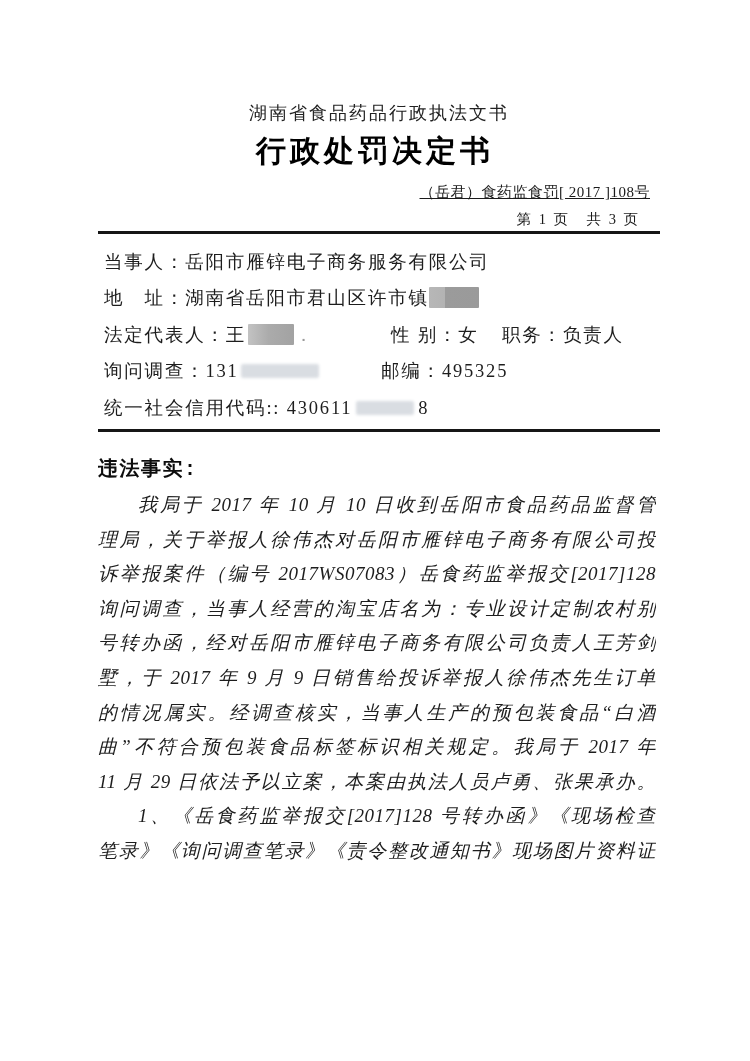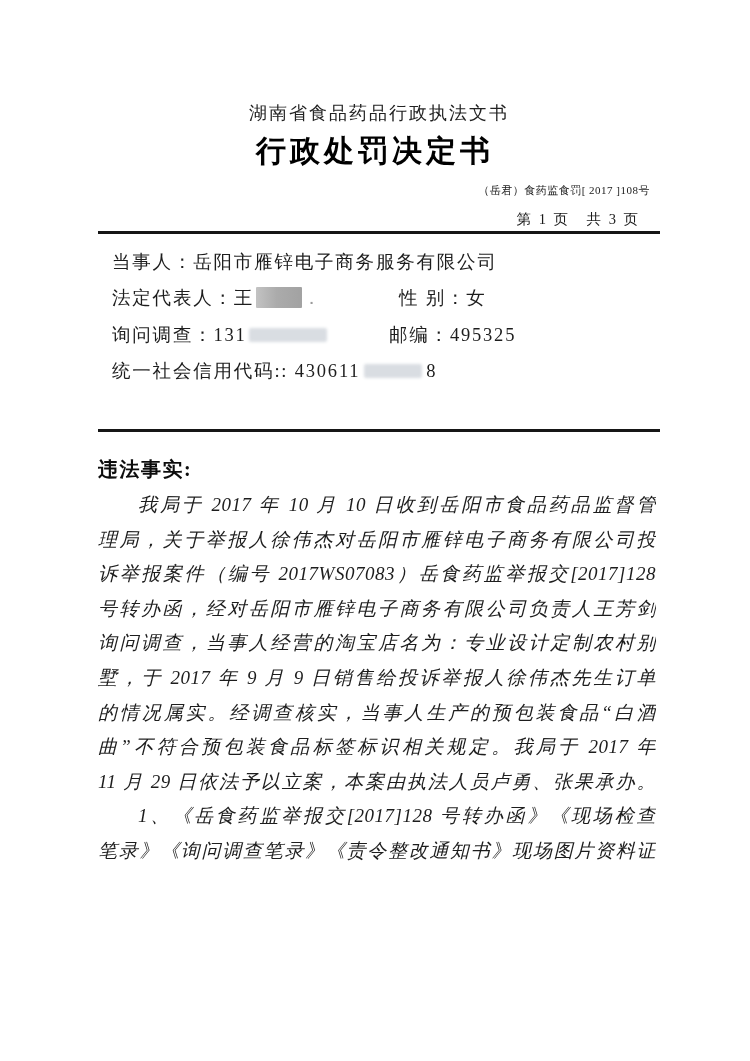--- a/index.html
+++ b/index.html
@@ -16,32 +16,32 @@
     position:absolute;top:101px;left:4px;width:100%;
     text-align:center;font-size:18px;letter-spacing:2px;color:#222;
   }
   .doc-title{
     position:absolute;top:131px;left:0;width:100%;
     text-align:center;font-size:30px;font-weight:bold;letter-spacing:4px;
     color:#000;font-family:"Liberation Sans", sans-serif;
   }
   .doc-number{
     position:absolute;top:183px;right:100px;
-    font-size:11px;letter-spacing:.5px;color:#1a1a1a;
+    font-size:15px;letter-spacing:.5px;color:#1a1a1a;text-decoration:underline;
   }
   .page-indicator{
     position:absolute;top:210px;right:110px;
     font-size:14.5px;letter-spacing:2px;color:#1a1a1a;
   }
   .rule{position:absolute;left:98px;width:562px;height:3px;background:#161616;}
   .rule-1{top:231px;}
   .rule-2{top:429px;}
   
   .party{
-    position:absolute;top:244px;left:112px;width:556px;
+    position:absolute;top:244px;left:104px;width:556px;
     font-size:18.5px;letter-spacing:1.8px;color:#1d1d1d;
   }
   .party-row{position:relative;height:36.4px;line-height:36.4px;white-space:nowrap;}
   .party-seg{position:absolute;top:0;white-space:nowrap;}
   .seg-first{position:static;}
   .seg-gender{left:287px;}
   .seg-position{left:398px;}
   .seg-postcode{left:277px;}
   
   .redact-box{
@@ -60,21 +60,21 @@
     background:#d9dde2;filter:blur(1.6px);border-radius:2px;
   }
   .smudge-phone{width:78px;margin-left:2px;}
   .smudge-code{width:58px;margin-left:4px;margin-right:4px;}
   
   .facts{
     position:absolute;top:451px;left:98px;width:558px;
     color:#1d1d1d;
   }
   .facts-heading{
-    font-size:20px;font-weight:bold;line-height:37px;letter-spacing:1.5px;color:#0d0d0d;
+    font-size:20px;font-weight:bold;line-height:37px;letter-spacing:1.5px;color:#0d0d0d;font-family:Liberation Mono, monospace;
   }
   .fact-line{
     font-size:19px;line-height:34.6px;height:34.6px;overflow:hidden;
     letter-spacing:.5px;box-sizing:border-box;
   }
   .fact-line.fill{text-align:justify;text-align-last:justify;font-style:italic;}
   .fact-line.indent{padding-left:40px;}
 </style>
 </head>
 <body>
@@ -86,43 +86,47 @@
   <div class="doc-number">（岳君）食药监食罚[ 2017 ]108号</div>
   <div class="page-indicator">第 1 页　共 3 页</div>
 
   <div class="rule rule-1"></div>
 
   <div class="party">
     <div class="party-row">
       <span>当事人：</span><span>岳阳市雁锌电子商务服务有限公司</span>
     </div>
     <div class="party-row">
+      <span>地　址：</span><span>湖南省岳阳市君山区许市镇</span><span class="redact-box"></span>
+    </div>
+    <div class="party-row">
       <span class="party-seg seg-first"><span>法定代表人：</span><span>王</span><span class="redact-name"></span><span class="redact-dot">．</span></span>
       <span class="party-seg seg-gender"><span>性 别：</span><span>女</span></span>
+      <span class="party-seg seg-position"><span>职务：</span><span>负责人</span></span>
     </div>
     <div class="party-row">
       <span class="party-seg seg-first"><span>询问调查：</span><span>131</span><span class="smudge smudge-phone"></span></span>
       <span class="party-seg seg-postcode"><span>邮编：</span><span>495325</span></span>
     </div>
     <div class="party-row">
       <span>统一社会信用代码::</span>
       <span>430611</span><span class="smudge smudge-code"></span><span>8</span>
     </div>
   </div>
 
   <div class="rule rule-2"></div>
 
   <div class="facts">
     <div class="facts-heading">违法事实:</div>
     <div>
         <div class="fact-line indent fill">我局于 2017 年 10 月 10 日收到岳阳市食品药品监督管</div>
         <div class="fact-line fill">理局，关于举报人徐伟杰对岳阳市雁锌电子商务有限公司投</div>
         <div class="fact-line fill">诉举报案件（编号 2017WS07083）岳食药监举报交[2017]128</div>
+        <div class="fact-line fill">询问调查，当事人经营的淘宝店名为：专业设计定制农村别</div>
         <div class="fact-line fill">号转办函，经对岳阳市雁锌电子商务有限公司负责人王芳剑</div>
-        <div class="fact-line fill">询问调查，当事人经营的淘宝店名为：专业设计定制农村别</div>
         <div class="fact-line fill">墅，于 2017 年 9 月 9 日销售给投诉举报人徐伟杰先生订单</div>
         <div class="fact-line fill">的情况属实。经调查核实，当事人生产的预包装食品“白酒</div>
         <div class="fact-line fill">曲”不符合预包装食品标签标识相关规定。我局于 2017 年</div>
         <div class="fact-line fill">11 月 29 日依法予以立案，本案由执法人员卢勇、张果承办。</div>
         <div class="fact-line indent fill">1、《岳食药监举报交[2017]128 号转办函》《现场检查</div>
         <div class="fact-line fill">笔录》《询问调查笔录》《责令整改通知书》现场图片资料证</div>
       </div>
   </div>
 
 </div>

